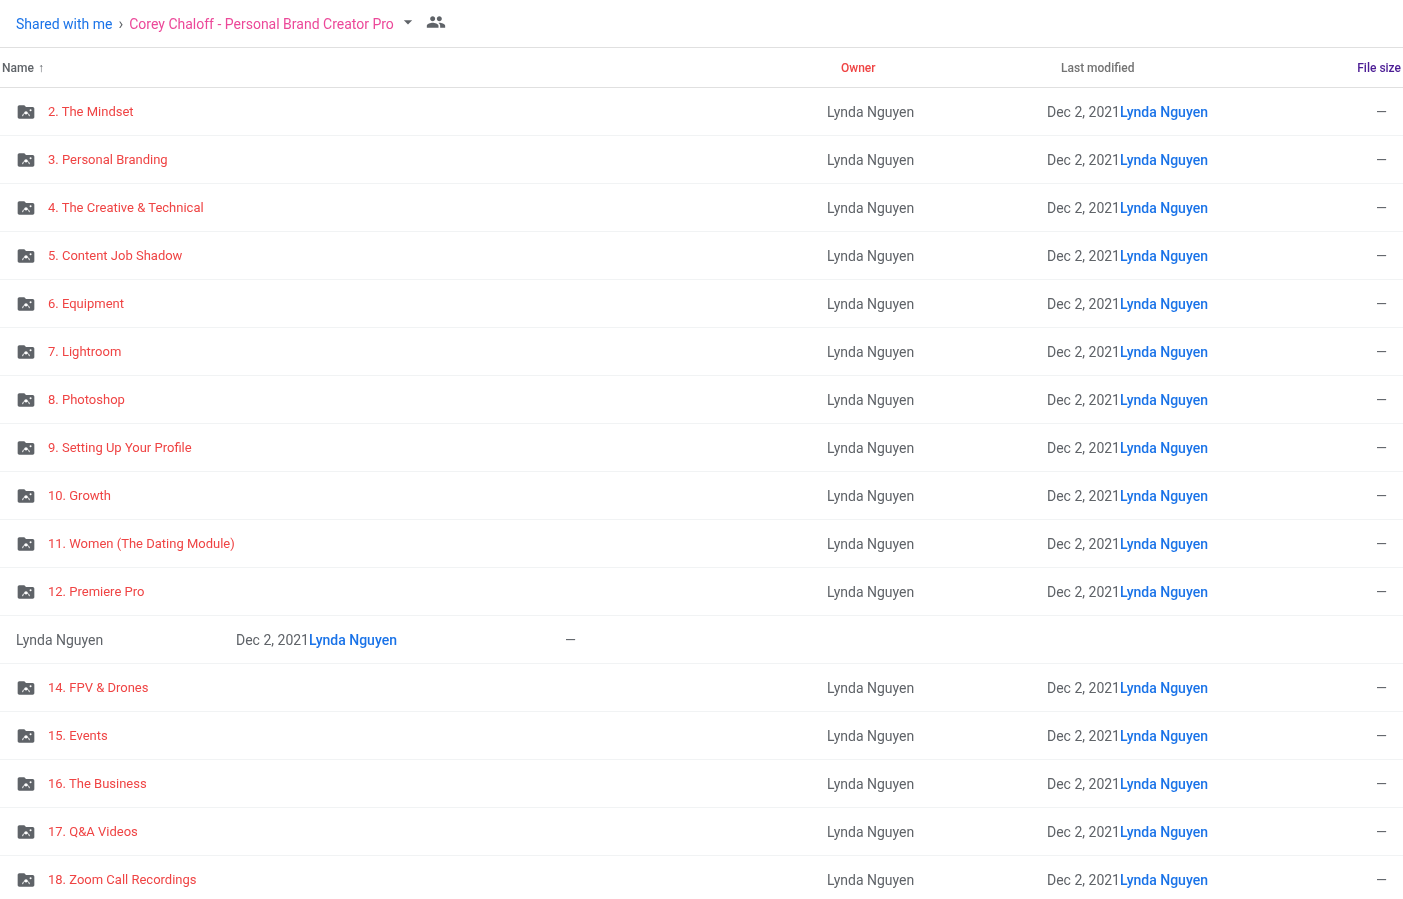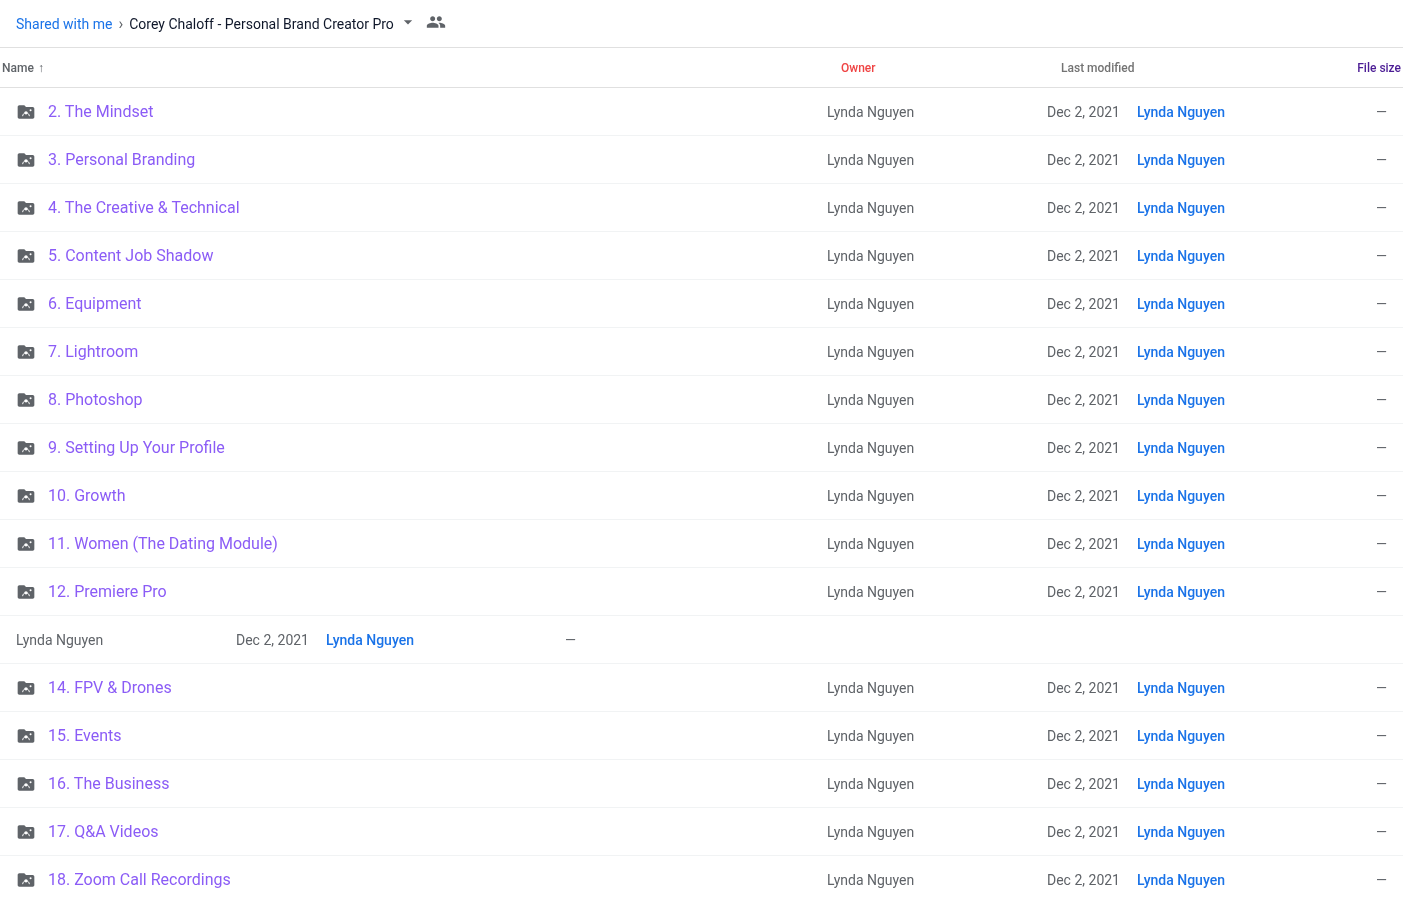--- a/index.html
+++ b/index.html
@@ -27,21 +27,21 @@
       color: #1a73e8;
       cursor: pointer;
       font-size: 14px;
     }
     .breadcrumb-sep {
       margin: 0 6px;
       color: #5f6368;
       font-size: 16px;
     }
     .breadcrumb-current {
-      color: #0f172a;
+      color: #ec4899;
       font-size: 14px;
       font-weight: 400;
     }
     .breadcrumb-dropdown {
       margin-left: 4px;
       cursor: pointer;
       color: #5f6368;
     }
     .breadcrumb-people {
       margin-left: 8px;
@@ -96,22 +96,22 @@
       padding: 0 16px;
       height: 48px;
       border-bottom: 1px solid #f1f3f4;
       cursor: pointer;
     }
     .row-name-cell {
       flex: 1;
       display: flex;
       align-items: center;
       gap: 12px;
-      font-size: 16px;
-      color: #8b5cf6;
+      font-size: 13px;
+      color: #ef4444;
     }
     .folder-icon {
       width: 20px;
       height: 20px;
       flex-shrink: 0;
       position: relative;
     }
     .folder-icon svg {
       width: 20px;
       height: 20px;
@@ -120,21 +120,21 @@
       width: 220px;
       font-size: 14px;
       color: #5f6368;
     }
     .row-modified {
       width: 260px;
       font-size: 14px;
       color: #5f6368;
       display: flex;
       align-items: center;
-      gap: 17px;
+      gap: 0;
       text-align: right;
     }
     .row-modified-date {
       color: #5f6368;
     }
     .row-modified-user {
       color: #1a73e8;
       font-weight: 500;
     }
     .row-size {

